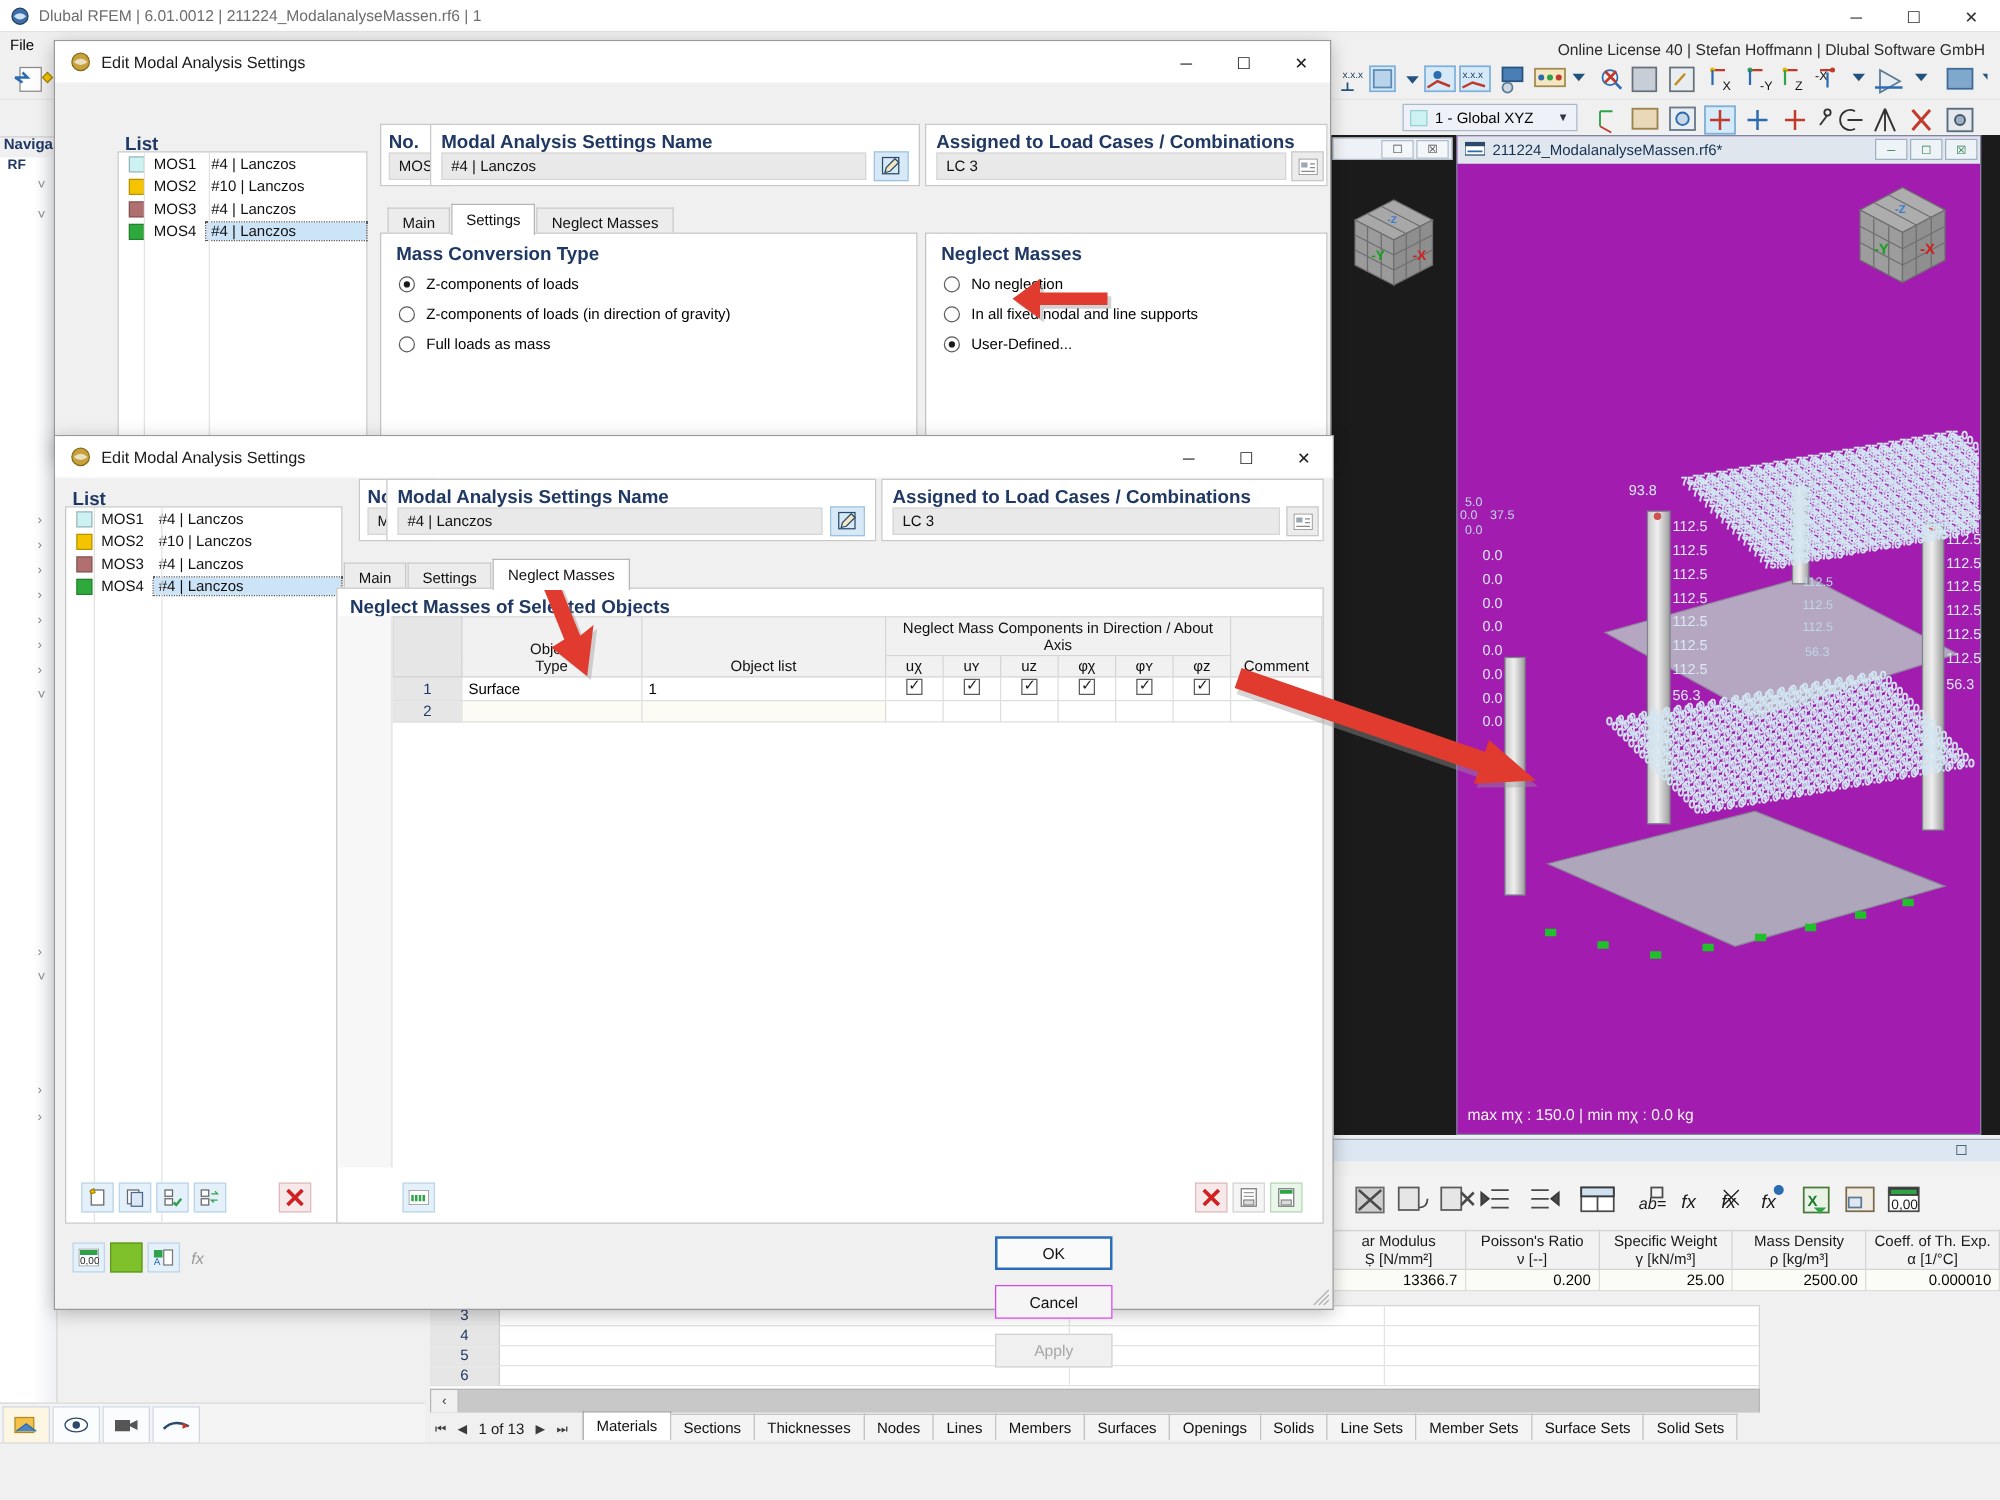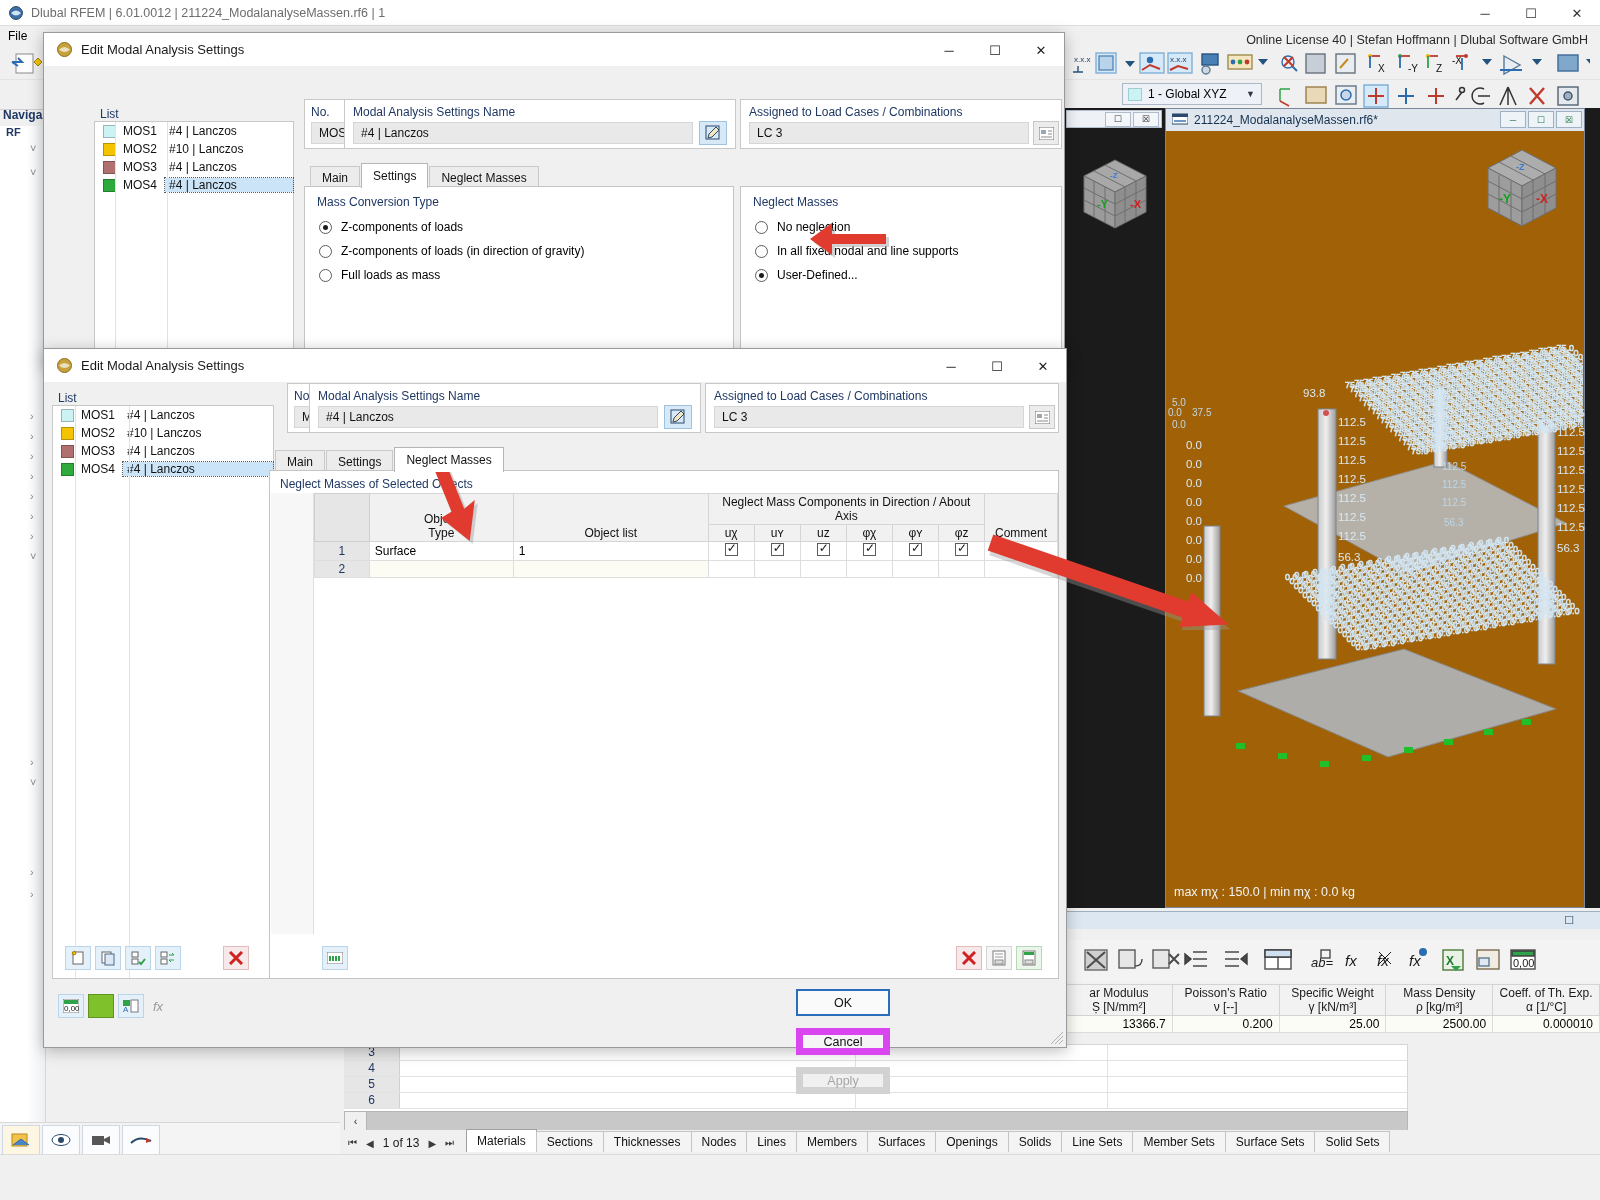--- a/index.html
+++ b/index.html
@@ -78,21 +78,21 @@
     background:#eef1f5; border:1px solid #b4c0cf; display:flex; align-items:center; justify-content:flex-end;
   }
   .mdi-sm-btn { width:26px; height:15px; border:1px solid #b0bccb; background:#f4f7fa; margin-right:2px;
                 display:flex; align-items:center; justify-content:center; font-size:9px; color:#333;}
   .mini-cube-left {
     position:absolute; left:1072px; top:150px; width:86px; height:86px;
   }
 
   .mdi-child {
     position:absolute; left:1165px; top:108px; width:420px; height:800px;
-    background:#a16207; border:1px solid #7b8899;
+    background:#a21caf; border:1px solid #7b8899;
   }
   .mdi-titlebar {
     position:absolute; left:0; top:0; width:100%; height:22px;
     background:#dfe6ee; display:flex; align-items:center;
   }
   .mdi-title-text { font-size:12px; color:#14314f; margin-left:6px; }
   .mdi-btns { position:absolute; right:2px; top:2px; display:flex; }
   .mdi-btn { width:26px; height:17px; border:1px solid #9fb0c2; background:#eef3f8;
              margin-left:2px; display:flex; align-items:center; justify-content:center; font-size:9px; color:#274; }
   .view-info {
@@ -174,21 +174,21 @@
   }
   .dlg-title .t { font-size:13px; color:#1a1a1a; margin-left:8px;}
   .dlg-title .ic { width:17px; height:17px; margin-left:12px; position:relative;}
   .dlg-wbtns { position:absolute; right:0; top:0; display:flex; }
   .dlg-wbtn { width:46px; height:34px; display:flex; align-items:center; justify-content:center; color:#222; font-size:13px;}
 
   .grp-list {
     position:absolute; background:#ffffff; border:1px solid #c8c8c8;
   }
   .grp-label {
-    position:absolute; font-weight:normal; font-size:12px; color:#1f3864;
+    position:absolute; font-weight:bold; font-size:15px; color:#1f3864;
   }
   .list-row { height:18px; display:flex; align-items:center; font-size:12px; }
   .swatch { width:13px; height:13px; margin:0 7px 0 8px; border:1px solid rgba(0,0,0,.25); }
   .list-key { width:42px; color:#111; }
   .list-val { flex:1; color:#111; padding-left:4px; }
   .list-row.sel .list-val { background:#cce4f7; outline:1px dotted #5a5a5a; }
   .list-row.sel { background:transparent; }
 
   .field-box {
     position:absolute; border:1px solid #c8c8c8; background:#ffffff;
@@ -240,21 +240,21 @@
   }
 
   .dlg-toolbar-l { position:absolute; display:flex; align-items:center; }
   .tb-ico {
     width:26px; height:24px; border:1px solid #bcd4e8; background:#e4f0fa;
     display:flex; align-items:center; justify-content:center; margin-right:4px;
   }
   .tb-ico.plain { background:transparent; border:none; }
 
   .btn {
-    height:27px; min-width:94px; border:7px solid #d946ef; background:#f5f5f5;
+    height:27px; min-width:94px; border:1px solid #d946ef; background:#f5f5f5;
     font-size:12.5px; color:#111; display:flex; align-items:center; justify-content:center;
   }
   .btn.primary { border:2px solid #2a6ebb; background:#fafafa; }
   .btn.disabled { color:#a6a6a6; background:#f0f0f0; border-color:#d2d2d2;}
 
   .arrow-svg { position:absolute; pointer-events:none; }
 </style>
 </head>
 <body>
 

